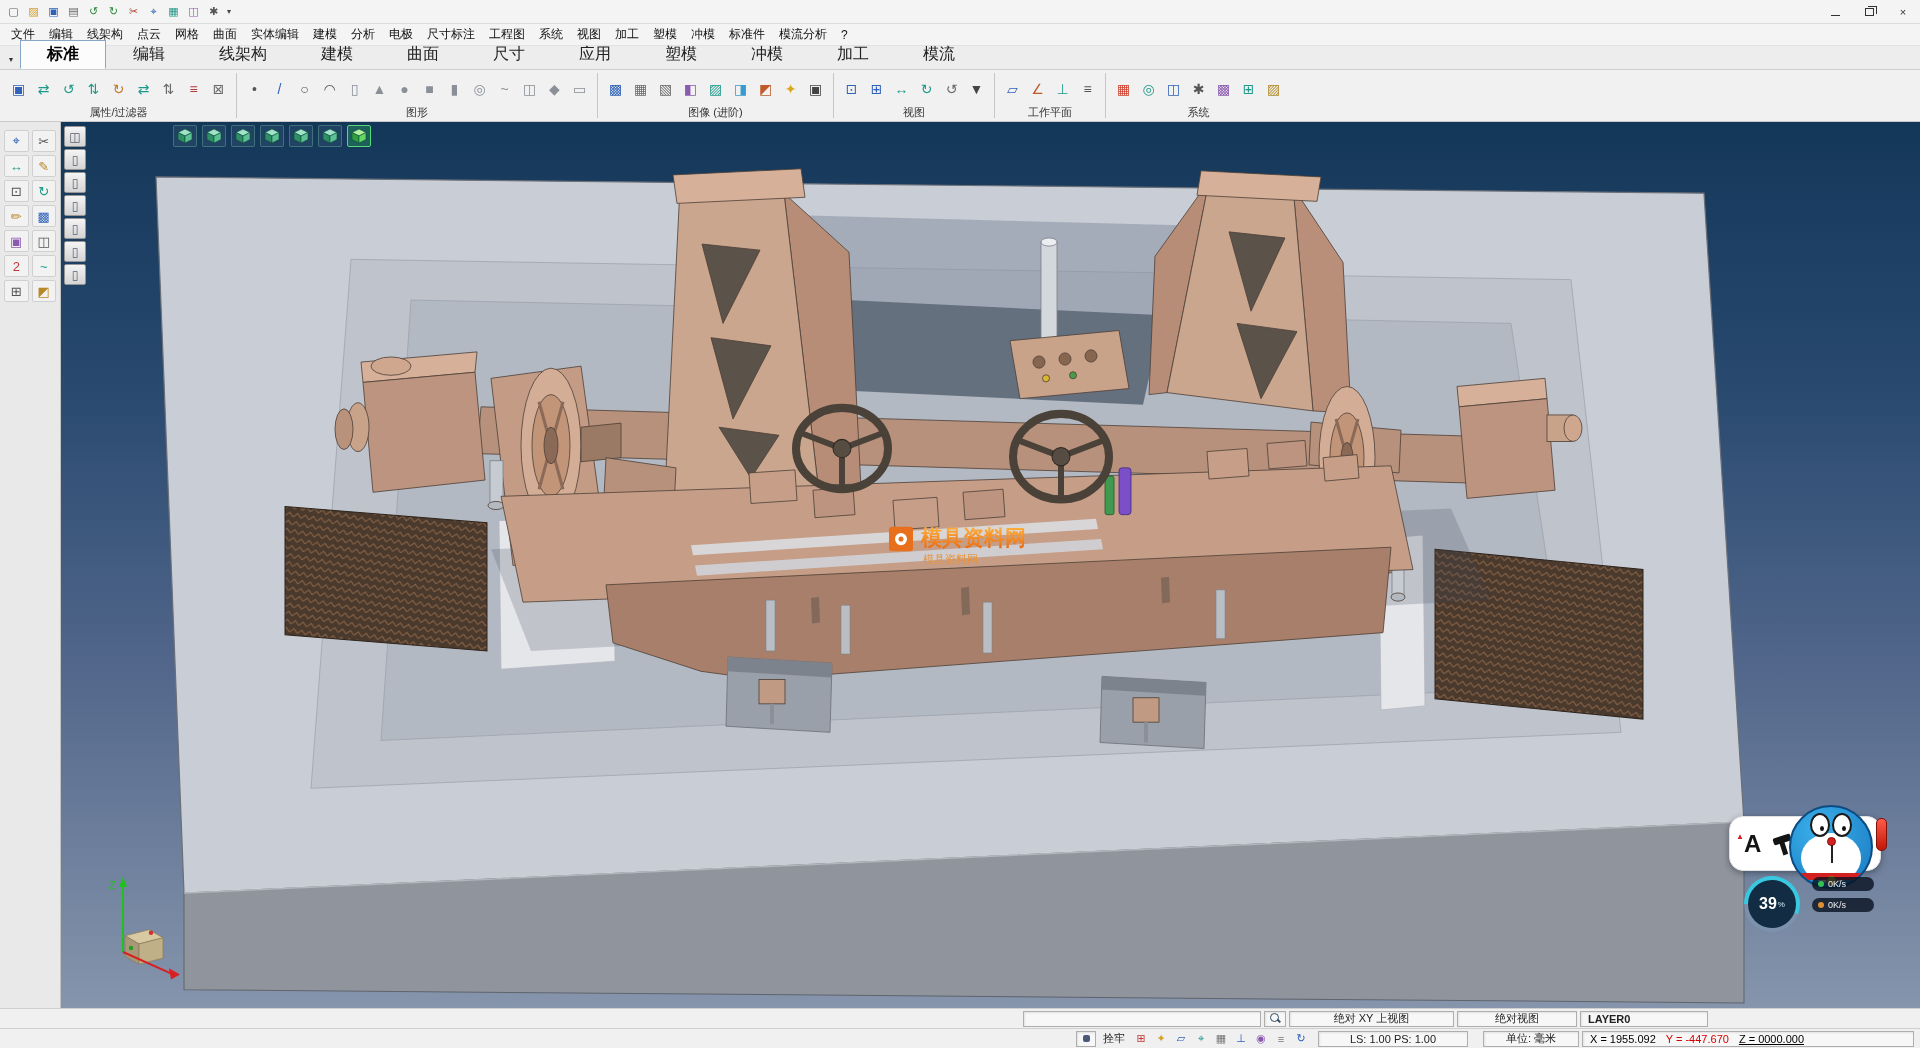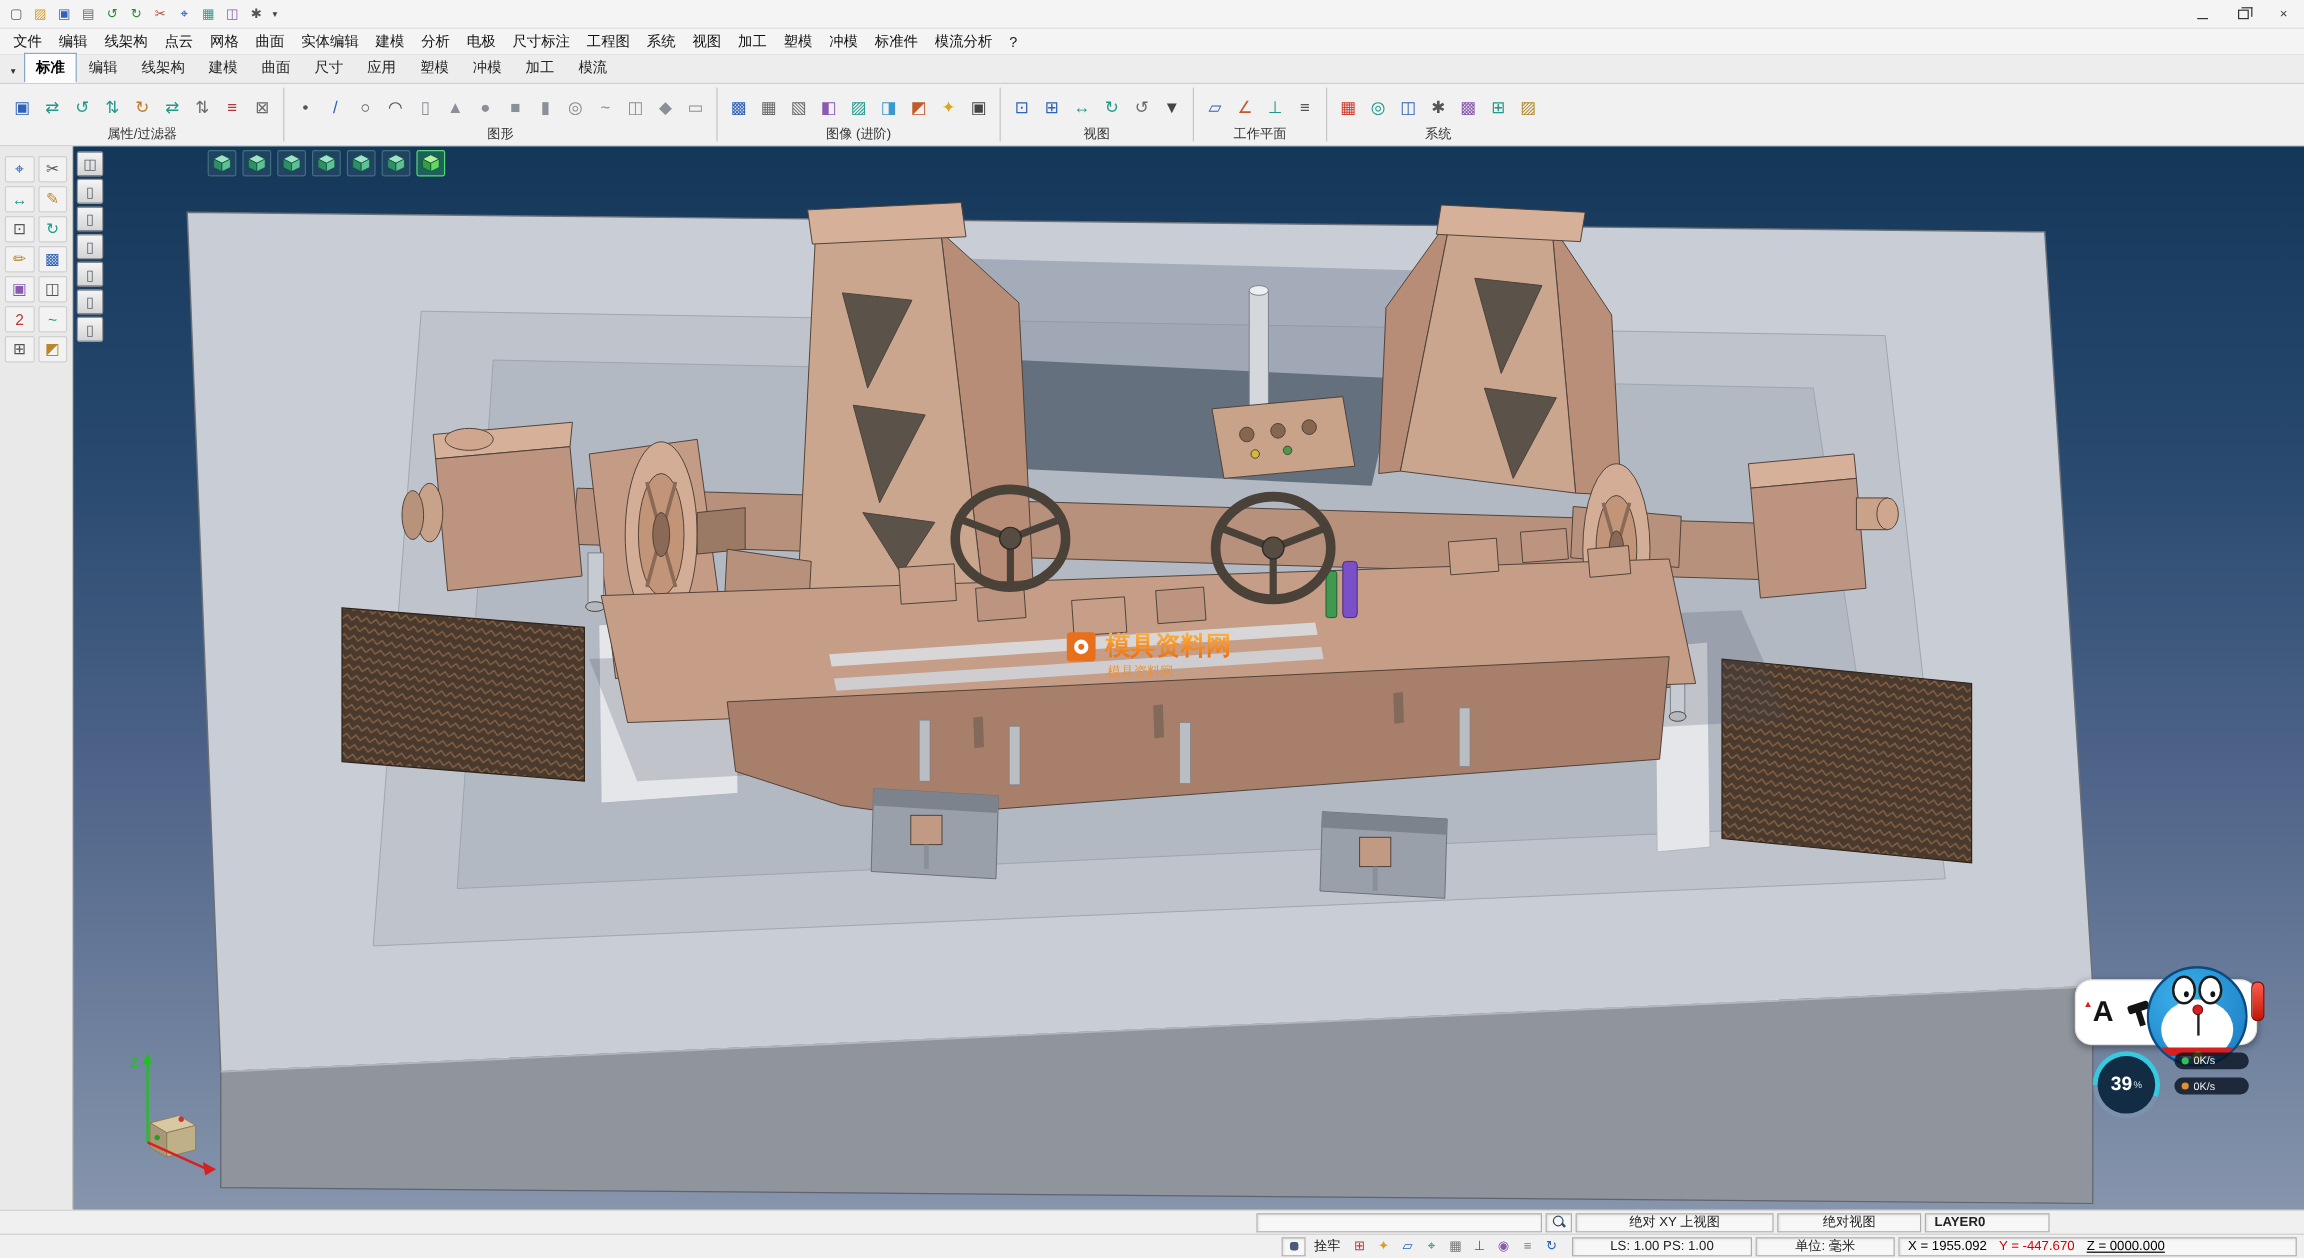--- a/index.html
+++ b/index.html
@@ -19,21 +19,21 @@
   .max-shape{width:9px;height:8px;border:1px solid #333;position:relative;}
   .max-shape:before{content:"";position:absolute;left:2px;top:-3px;width:8px;height:7px;border:1px solid #333;border-bottom:none;border-left:none;}
 
   
   .menubar{height:22px;background:#f4f4f4;border-bottom:1px solid #e2e2e2;display:flex;align-items:center;padding-left:4px;flex:0 0 auto;}
   .menu-item{padding:2px 7px;font-size:12px;color:#111;white-space:nowrap;}
 
   
   .tabbar{height:24px;background:#ededed;border-bottom:1px solid #cfcfcf;display:flex;align-items:flex-end;padding:0 2px;flex:0 0 auto;}
   .tab-caret{width:18px;text-align:center;font-size:8px;color:#333;padding-bottom:5px;}
-  .tab{font-size:12px;padding:3px 9px;color:#222;border:1px solid transparent;white-space:nowrap;}
+  .tab{font-size:16px;padding:3px 26px;color:#222;border:1px solid transparent;white-space:nowrap;}
   .tab.active{background:#fcfcfc;border:1px solid #86a7c8;border-bottom-color:#fcfcfc;font-weight:bold;color:#000;}
   .tab-fill{flex:1;}
 
   
   .toolbar{height:52px;background:#f1f1f1;border-bottom:1px solid #c9c9c9;display:flex;padding:1px 2px;flex:0 0 auto;}
   .tb-group{display:flex;flex-direction:column;padding:1px 5px;}
   .tb-icons{display:flex;gap:2px;flex:1;align-items:center;}
   .tb-icon{width:23px;height:23px;display:flex;align-items:center;justify-content:center;font-size:14px;border-radius:2px;}
   .tb-label{font-size:11px;color:#333;text-align:center;line-height:13px;white-space:nowrap;}
   .tb-sep{width:1px;background:#c6c6c6;margin:2px 1px;}
@@ -90,29 +90,29 @@
   
   .status1,.status2{height:20px;background:#f0f0f0;border-top:1px solid #cfcfcf;display:flex;align-items:center;font-size:11px;color:#222;padding:0 4px;flex:0 0 auto;}
   .spacer{flex:1;}
   .sunken{border:1px solid #aeaeae;background:#f7f7f7;box-shadow:inset 1px 1px 2px rgba(0,0,0,.09);height:16px;display:flex;align-items:center;padding:0 7px;margin-right:3px;white-space:nowrap;}
   .s1-empty{width:238px;}
   .seg-center{justify-content:center;}
   .mag-btn{width:22px;justify-content:center;padding:0;}
   .mag{position:relative;width:11px;height:11px;}
   .mag:before{content:"";position:absolute;left:0;top:0;width:7px;height:7px;border:1.5px solid #334a66;border-radius:50%;}
   .mag:after{content:"";position:absolute;left:7px;top:7px;width:4px;height:1.5px;background:#334a66;transform:rotate(45deg);}
-  .layer-seg{width:104px;font-weight:bold;}
+  .layer-seg{width:128px;font-weight:bold;}
   .s1-endpad{width:205px;}
   .lock-toggle{width:20px;justify-content:center;padding:0;}
   .lock-dot{width:7px;height:7px;background:#4a5a78;border-radius:2px;}
   .lock-label{margin:0 7px 0 4px;white-space:nowrap;}
   .s2-icons{display:flex;gap:2px;margin-right:8px;}
   .s2-icon{width:18px;height:16px;display:flex;align-items:center;justify-content:center;font-size:11px;}
   .scale-seg{width:150px;}
-  .units-seg{width:116px;}
+  .units-seg{width:96px;margin-left:12px;}
   .coords-seg{width:332px;gap:10px;margin-right:2px;}
   .cx{color:#000;}.cy{color:#d40000;}.cz{color:#000;text-decoration:underline;}
 
   .bottom-strip{height:15px;background:#141414;display:flex;align-items:center;justify-content:flex-end;padding-right:152px;flex:0 0 auto;}
   .strip-text{color:#9a9a9a;font-size:9px;}
 </style>
 </head>
 <body>
 
 <div class="app">

